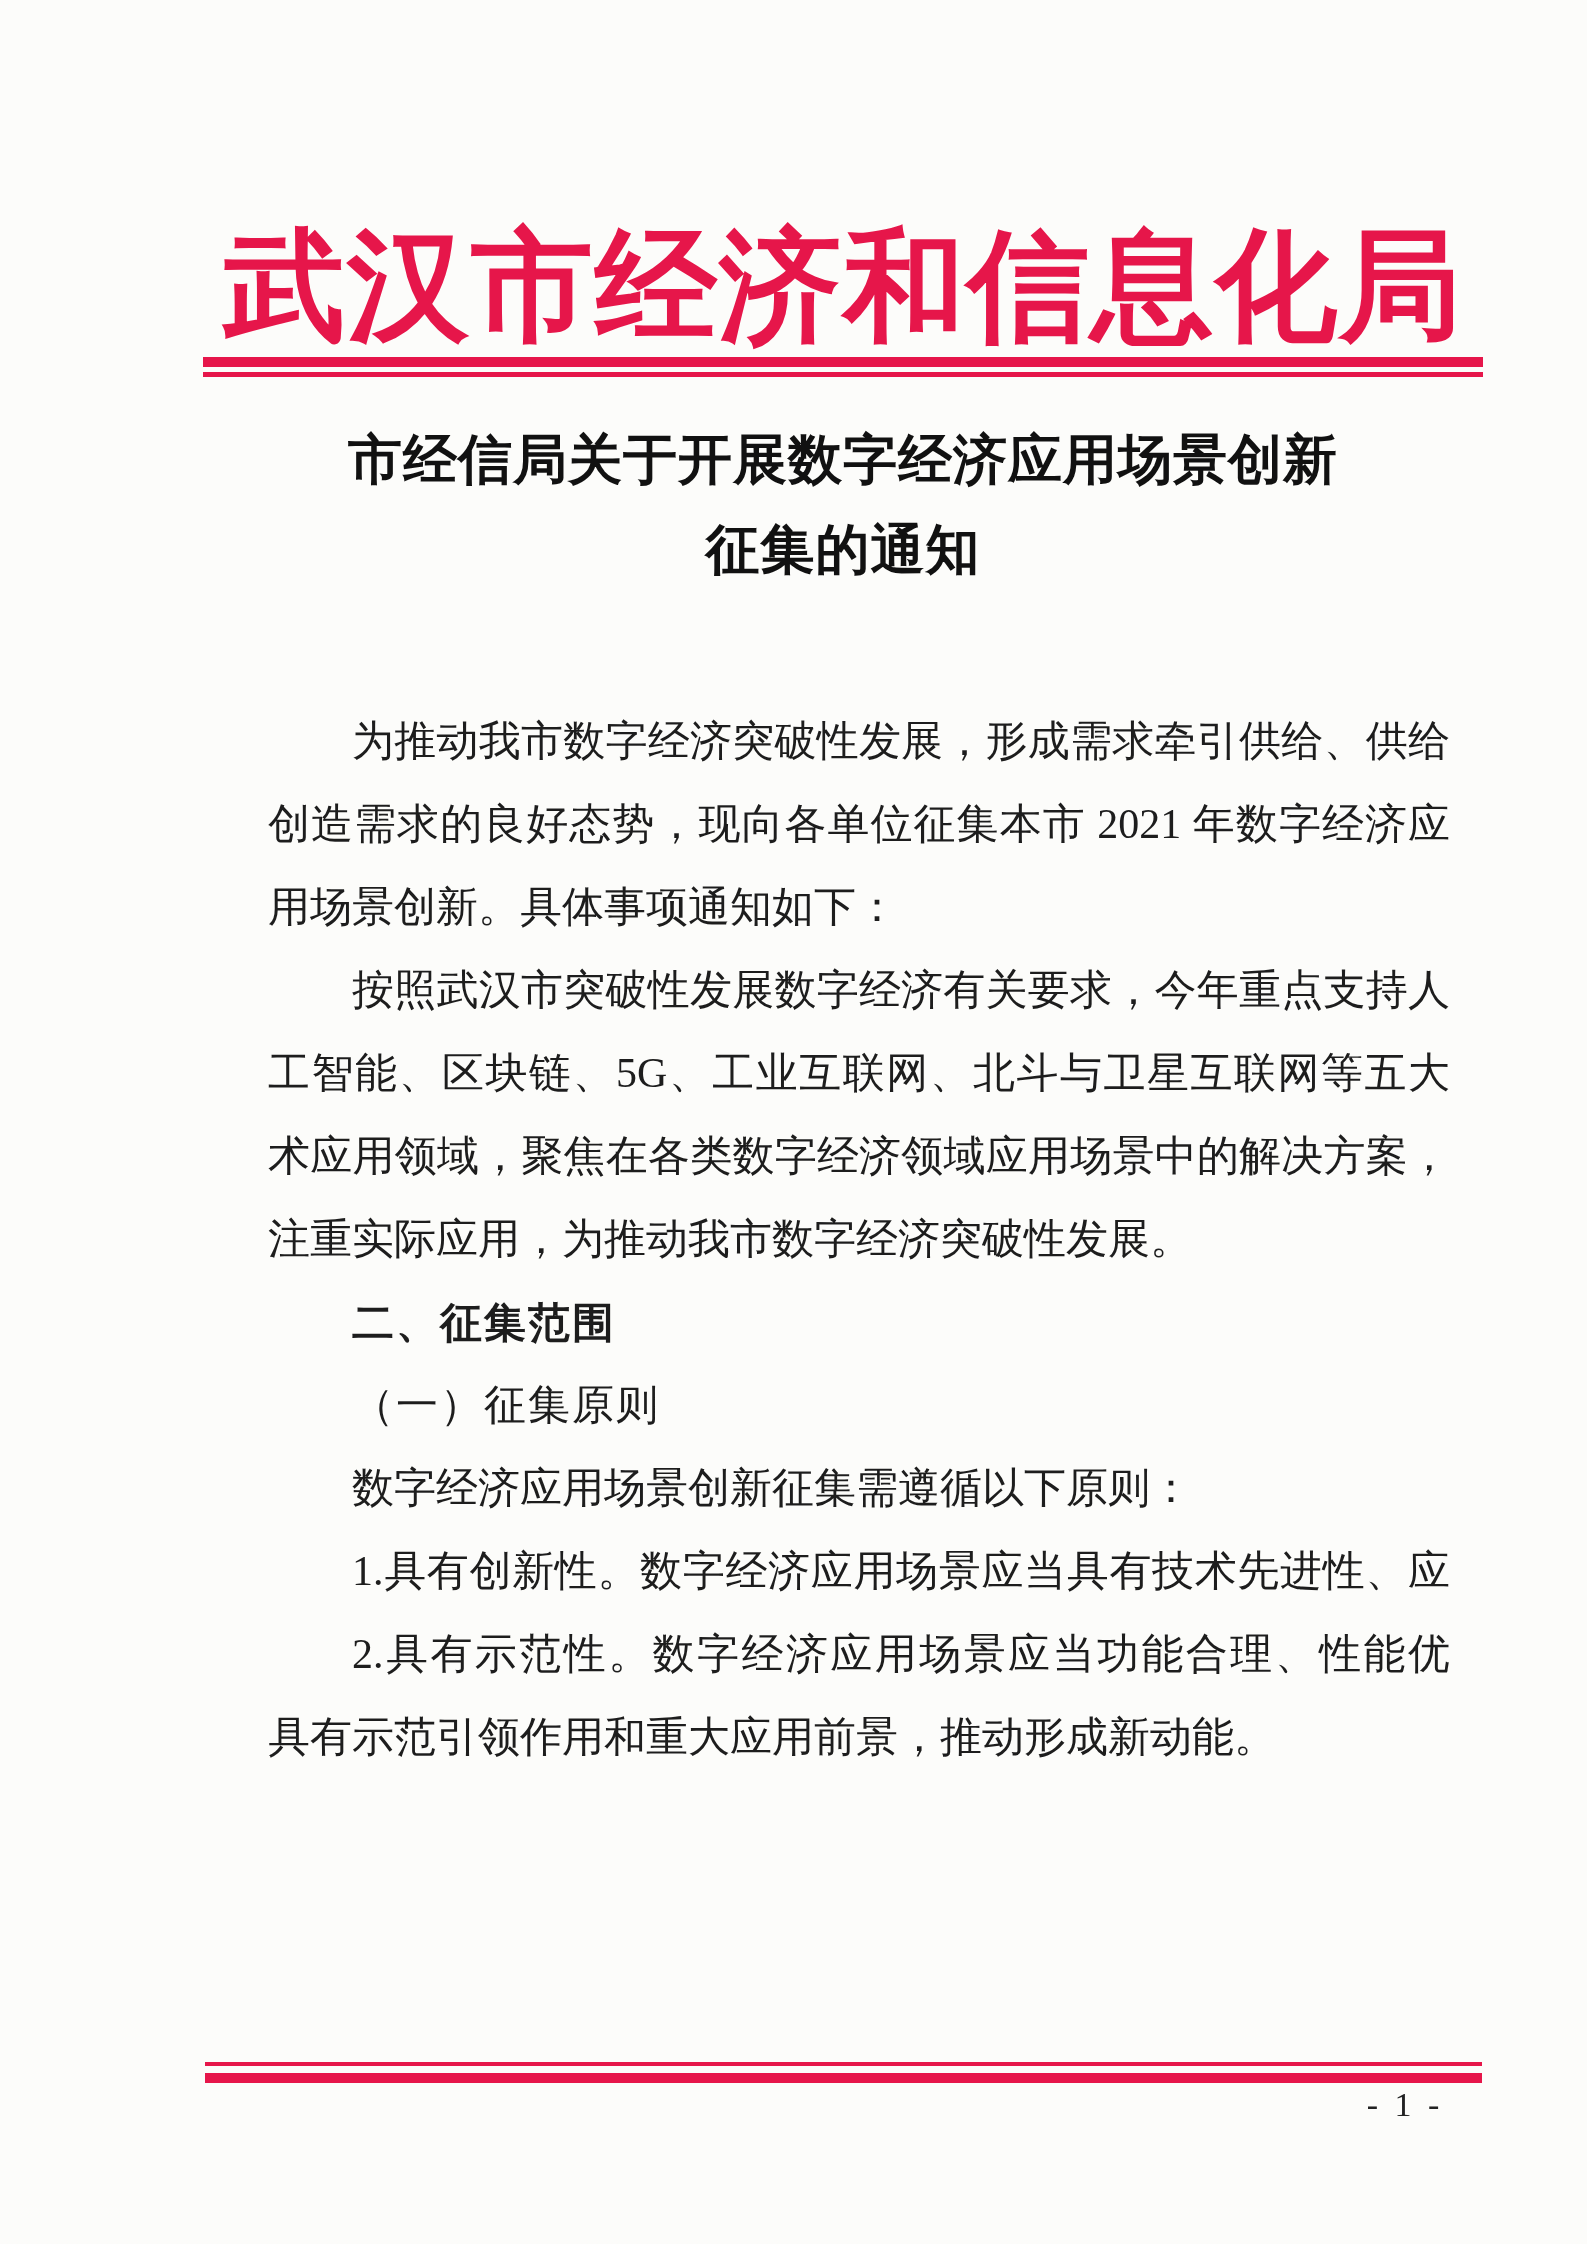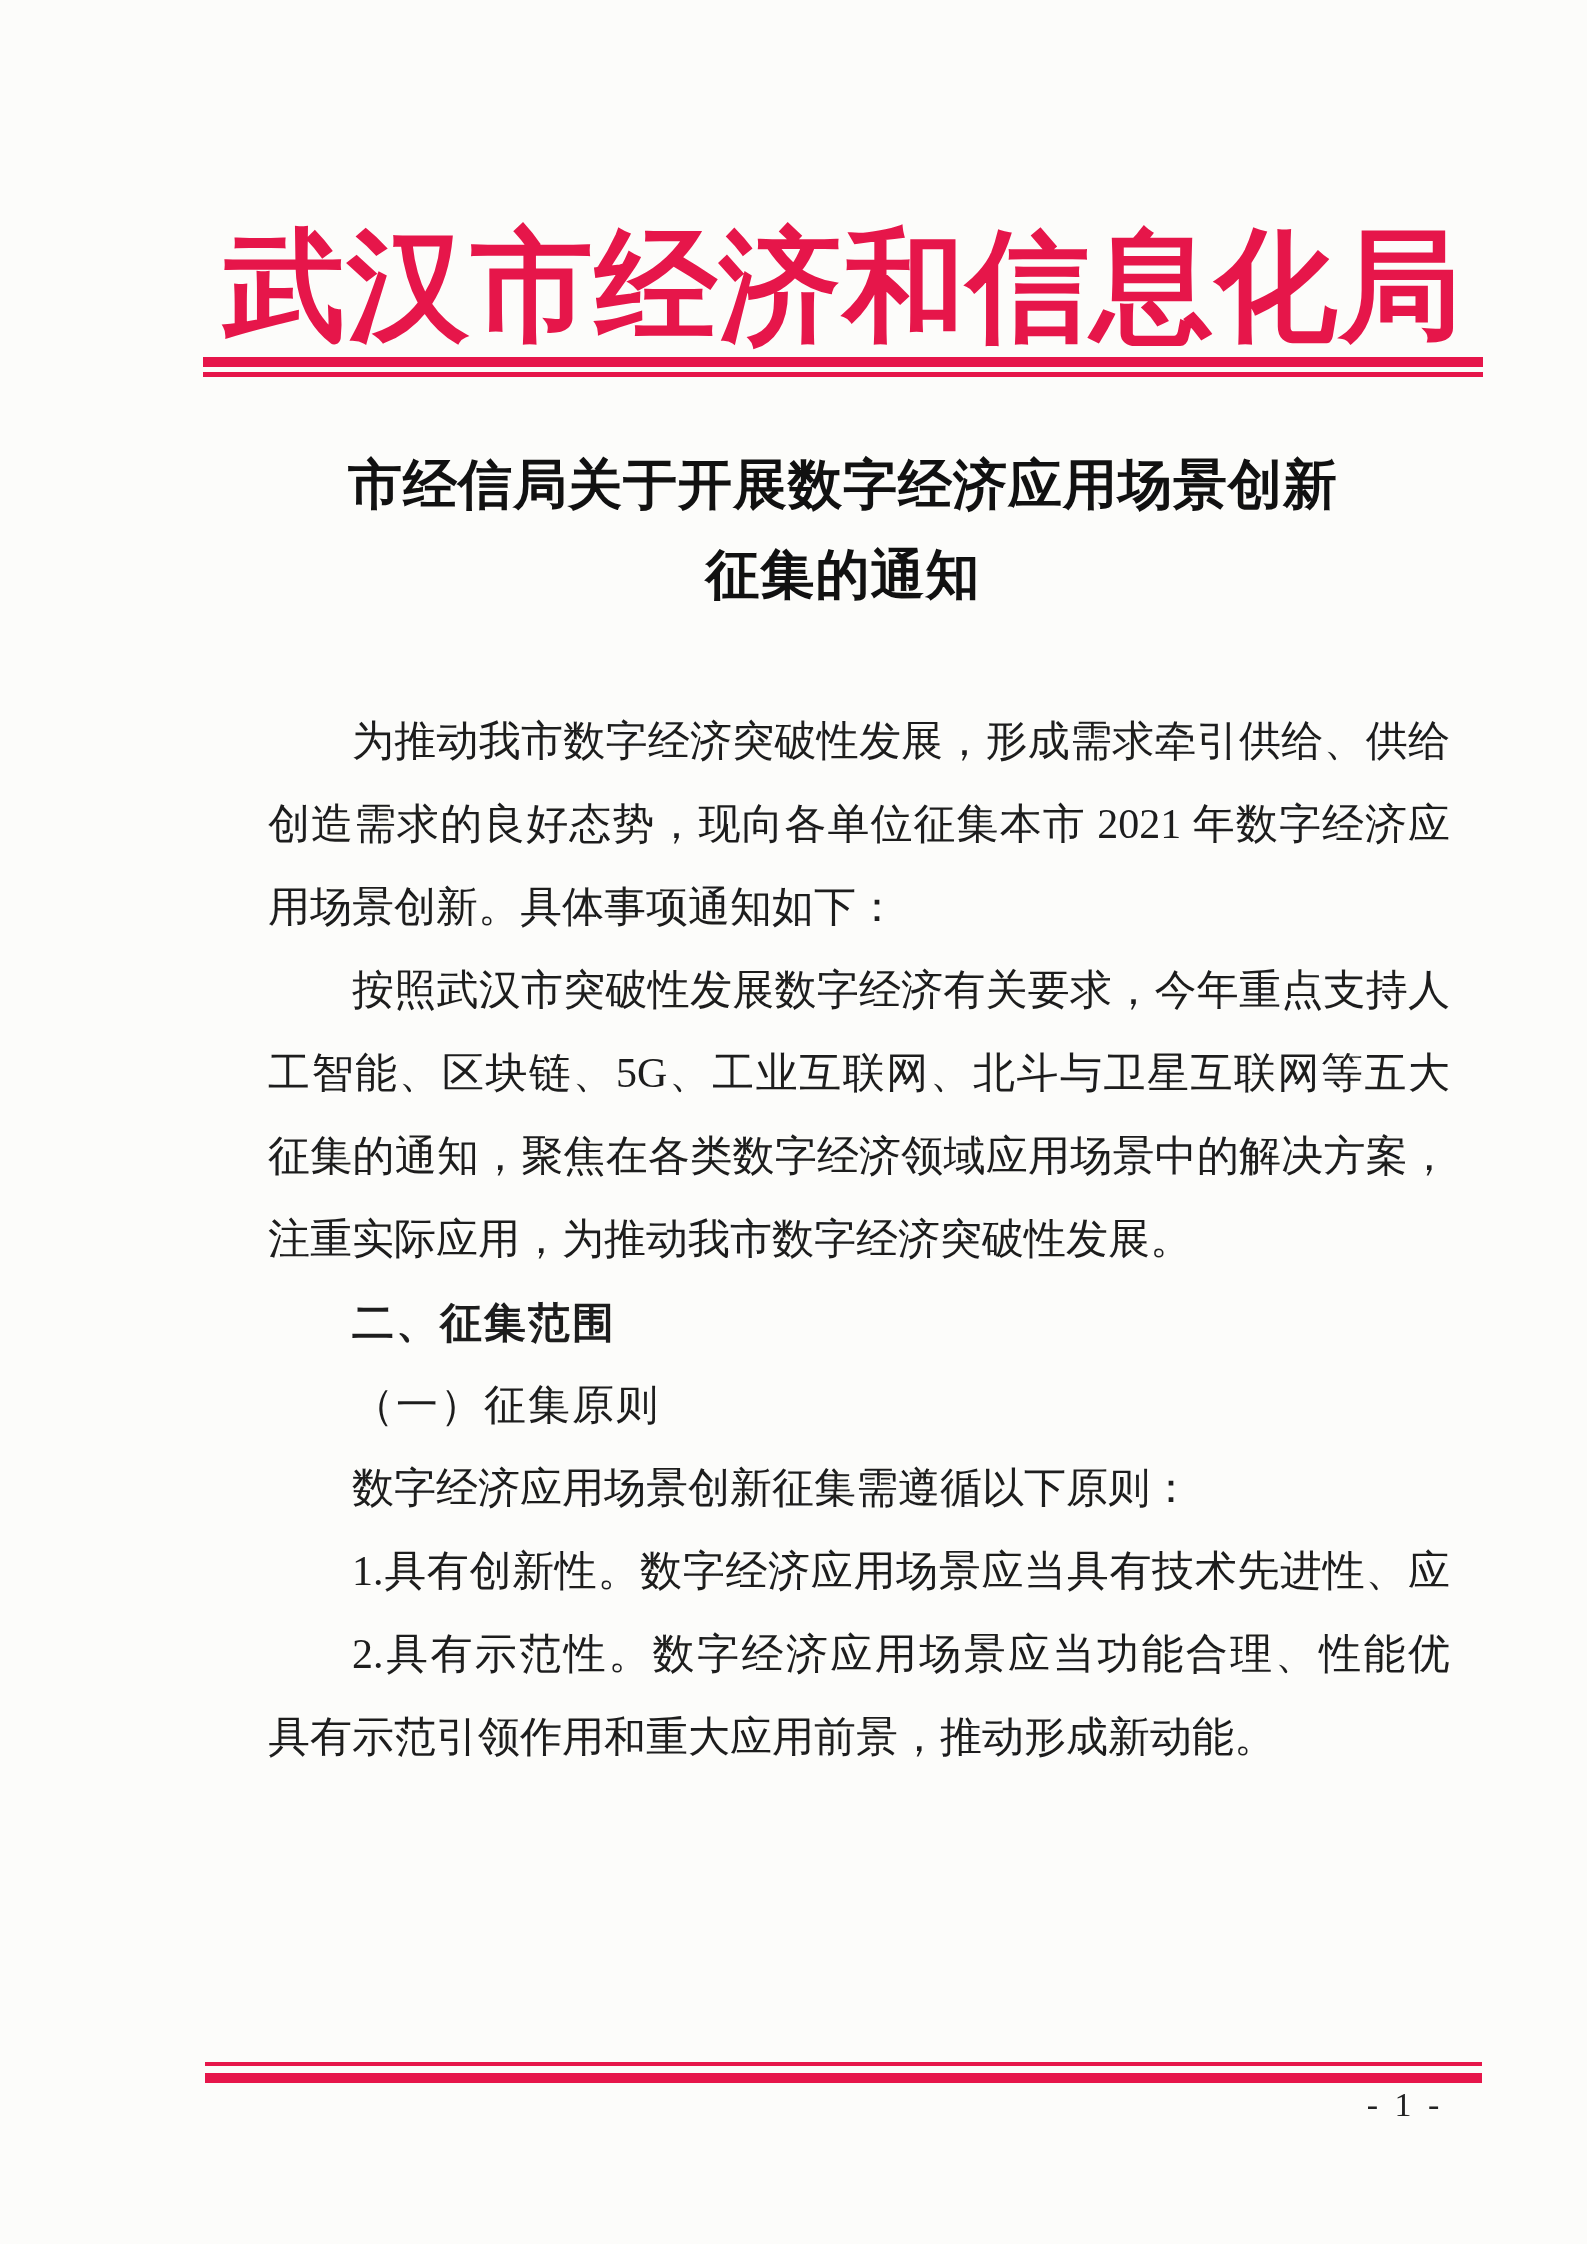--- a/index.html
+++ b/index.html
@@ -34,21 +34,21 @@
     white-space: nowrap;
   }
 
   .rule { position: absolute; background: var(--accent-red); }
   .rule-header-thick { top: 357px; left: 203px; width: 1280px; height: 10px; }
   .rule-header-thin  { top: 372px; left: 203px; width: 1280px; height: 5px; }
 
   
   .doc-title {
     position: absolute;
-    top: 440px;
+    top: 415px;
     left: 203px;
     width: 1280px;
     text-align: center;
     color: #111111;
     font-family: "Liberation Serif", "DejaVu Serif", serif;
     font-weight: 700;
     font-size: 54px;
     line-height: 90px;
     letter-spacing: 1px;
   }
@@ -114,21 +114,21 @@
     <div>市经信局关于开展数字经济应用场景创新</div>
     <div>征集的通知</div>
   </div>
 
   <div class="doc-body">
     <div class="ln indent fill">为推动我市数字经济突破性发展，形成需求牵引供给、供给</div>
     <div class="ln fill">创造需求的良好态势，现向各单位征集本市 2021 年数字经济应</div>
     <div class="ln">用场景创新。具体事项通知如下：</div>
     <div class="ln indent fill">按照武汉市突破性发展数字经济有关要求，今年重点支持人</div>
     <div class="ln fill">工智能、区块链、5G、工业互联网、北斗与卫星互联网等五大技</div>
-    <div class="ln fill">征集的通知，聚焦在各类数字经济领域应用场景中的解决方案，</div>
+    <div class="ln fill">术应用领域，聚焦在各类数字经济领域应用场景中的解决方案，</div>
     <div class="ln">注重实际应用，为推动我市数字经济突破性发展。</div>
     <div class="ln indent hei">二、征集范围</div>
     <div class="ln indent kai">（一）征集原则</div>
     <div class="ln indent">数字经济应用场景创新征集需遵循以下原则：</div>
     <div class="ln indent fill">1.具有创新性。数字经济应用场景应当具有技术先进性、应</div>
     <div class="ln indent fill">2.具有示范性。数字经济应用场景应当功能合理、性能优异，</div>
     <div class="ln">具有示范引领作用和重大应用前景，推动形成新动能。</div>
   </div>
 
   <div class="rule rule-footer-thin"></div>

